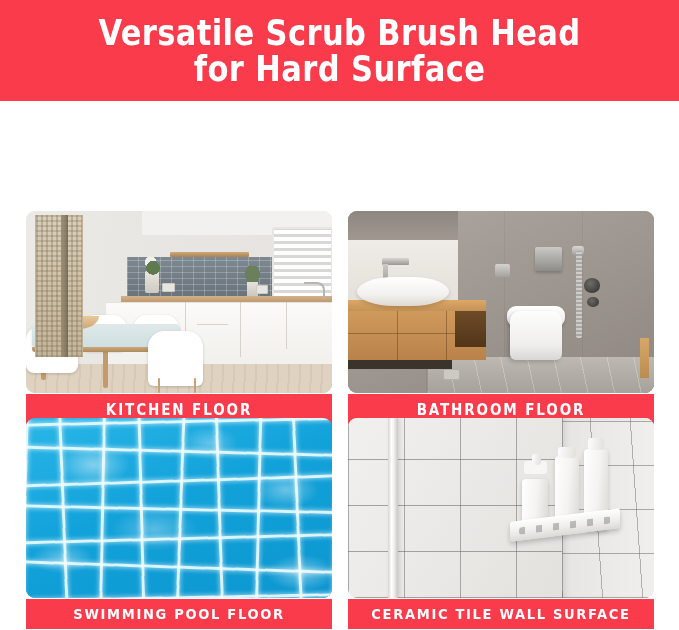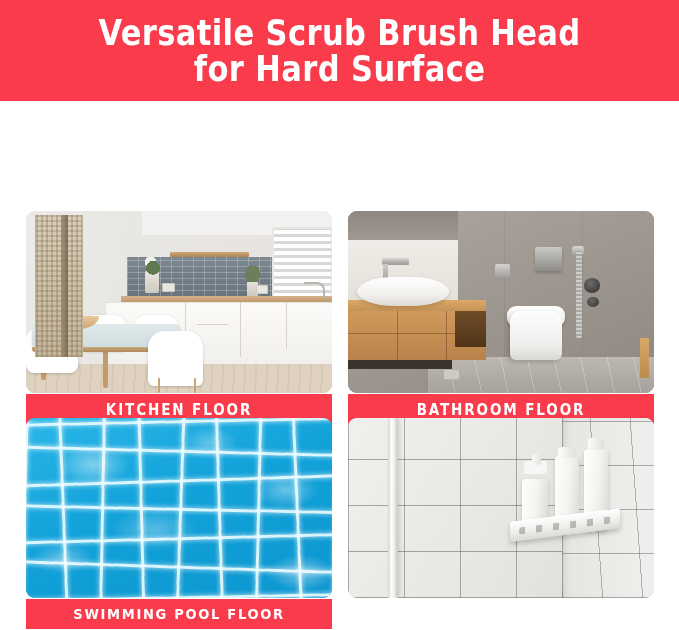--- a/index.html
+++ b/index.html
@@ -366,15 +366,18 @@
 
       <div class="c-bottle" style="left:67.5%;top:21%;width:8%;height:39%;"></div>
       <div class="c-cap" style="left:68.5%;top:16%;width:6%;height:6%;"></div>
 
       <div class="c-bottle" style="left:77%;top:17%;width:8%;height:45%;"></div>
       <div class="c-cap" style="left:78.5%;top:11%;width:5%;height:7%;"></div>
 
       <div class="c-shelf"></div>
       <div class="c-shelf-holes"></div>
     </div>
+    <div class="caption-bar">
+      <span class="caption-text">CERAMIC TILE WALL SURFACE</span>
+    </div>
   </div>
 
 </div>
 
 </body></html>

